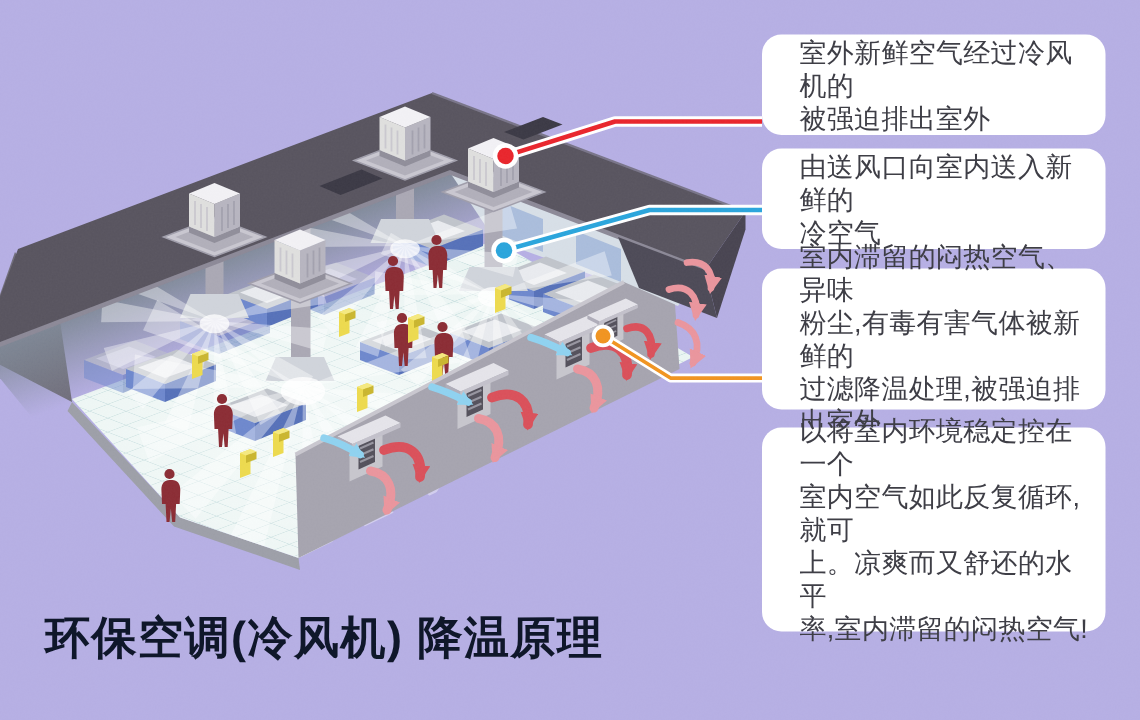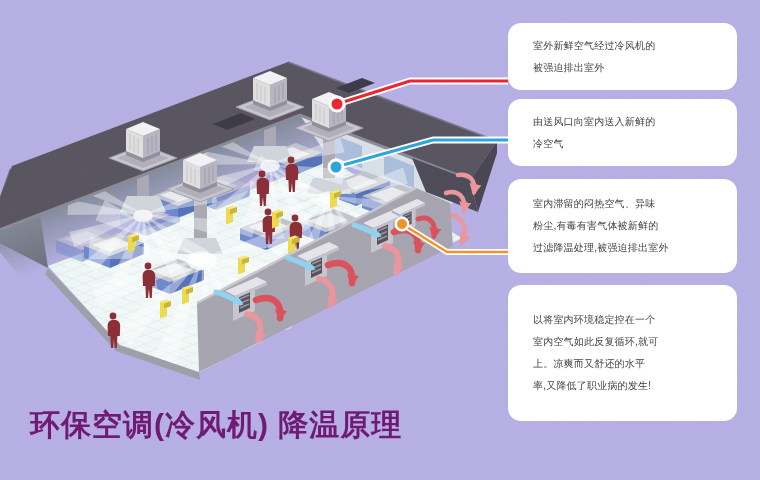--- a/index.html
+++ b/index.html
@@ -1,21 +1,21 @@
 <!DOCTYPE html>
 <html><head>
 <meta charset="utf-8">
 <style>
   html,body{margin:0;padding:0;}
   #stage{position:relative;width:760px;height:480px;overflow:hidden;font-family:"Liberation Sans",sans-serif;}
   #scene{position:absolute;left:0;top:0;}
   .callout{position:absolute;left:508px;width:229px;background:#ffffff;border-radius:13px;
            display:flex;flex-direction:column;justify-content:center;box-sizing:border-box;
            padding-left:25px;padding-right:10px;}
-  .callout .line{display:block;font-size:10px;line-height:22px;color:#3e3e46;letter-spacing:0.2px;}
+  .callout .line{display:block;font-size:18px;line-height:22px;color:#3e3e46;letter-spacing:0.2px;}
   #title{position:absolute;left:30px;top:405px;font-size:30px;font-weight:bold;letter-spacing:1px;}
 </style>
 </head>
 <body>
 
 <div id="stage" style="background: rgb(181, 174, 227);">
 <svg id="scene" width="760" height="480" viewBox="0 0 760 480">
   <defs>
     <filter id="noise" x="0" y="0" width="100%" height="100%">
       <feTurbulence type="fractalNoise" baseFrequency="0.8" numOctaves="2" result="n"></feTurbulence>
@@ -232,17 +232,17 @@
 </div>
 <div class="callout" style="top:179px;height:94px;">
   <span class="line">室内滞留的闷热空气、异味</span>
   <span class="line">粉尘,有毒有害气体被新鲜的</span>
   <span class="line">过滤降温处理,被强迫排出室外</span>
 </div>
 <div class="callout" style="top:285px;height:136px;">
   <span class="line">以将室内环境稳定控在一个</span>
   <span class="line">室内空气如此反复循环,就可</span>
   <span class="line">上。凉爽而又舒还的水平</span>
-  <span class="line">率,又降低了职业病的发生!</span>
-</div>
-
-<div id="title" style="color: #701a75;">环保空调(冷风机)  降温原理</div>
+  <span class="line">率,室内滞留的闷热空气!</span>
+</div>
+
+<div id="title" style="color: #0f172a;">环保空调(冷风机)  降温原理</div>
 </div>
 
 </body></html>

